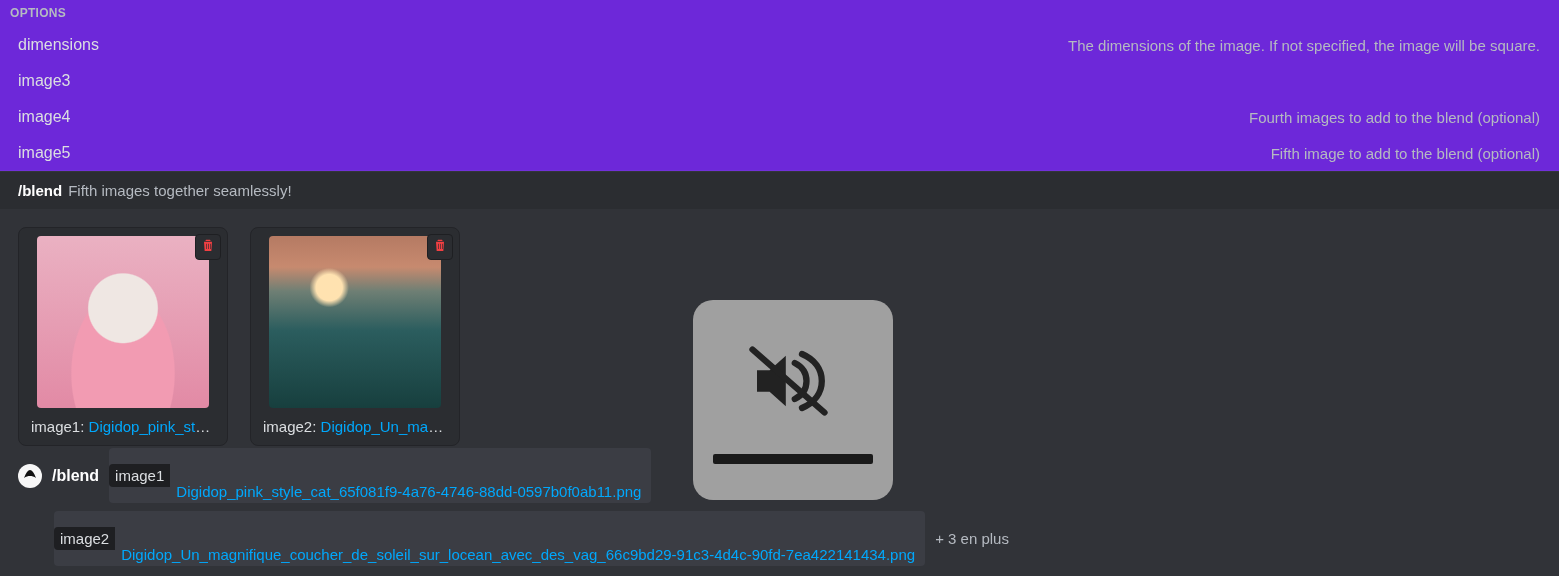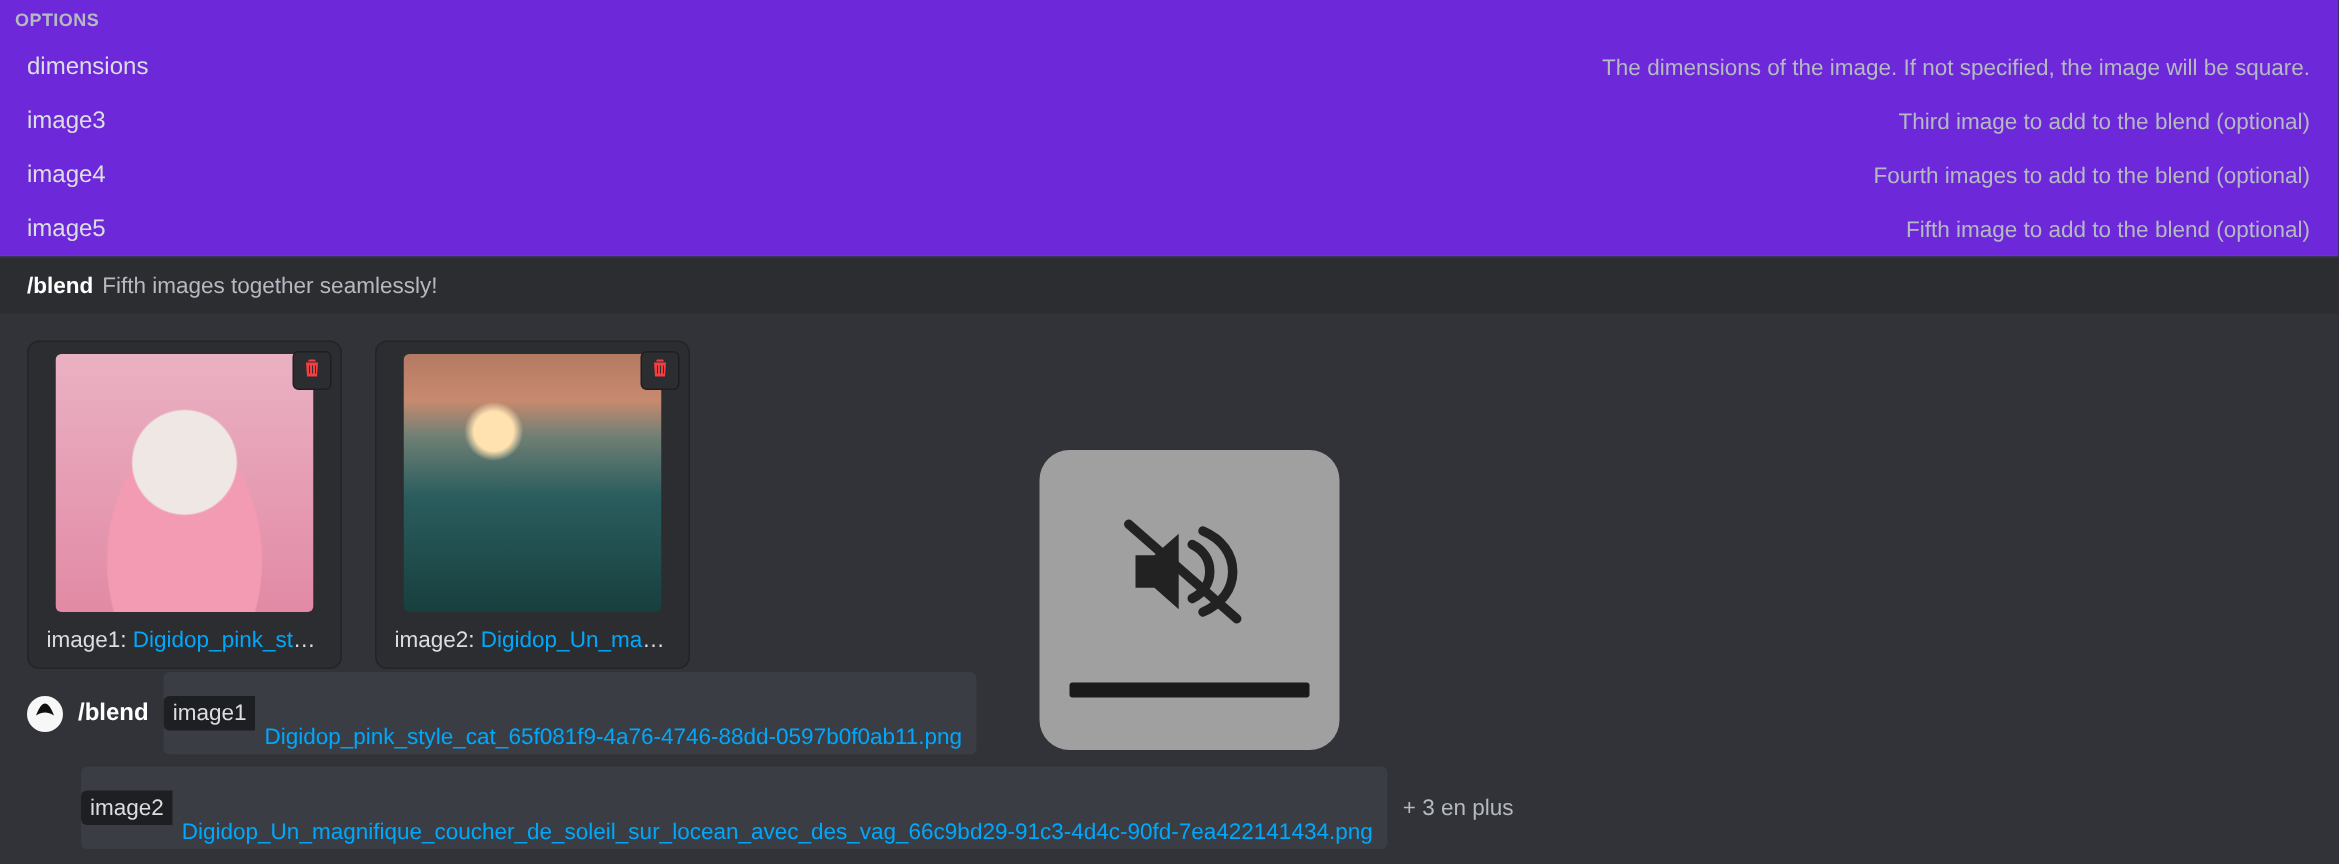--- a/index.html
+++ b/index.html
@@ -183,21 +183,20 @@
 
 <div class="options-panel">
   <div class="options-header">OPTIONS</div>
 
   <div class="opt-row">
     <span class="opt-name">dimensions</span>
     <span class="opt-desc">The dimensions of the image. If not specified, the image will be square.</span>
   </div>
   <div class="opt-row">
     <span class="opt-name">image3</span>
-    <span class="opt-desc">Third image to add to the blend (optional)</span>
   </div>
   <div class="opt-row">
     <span class="opt-name">image4</span>
     <span class="opt-desc">Fourth images to add to the blend (optional)</span>
   </div>
   <div class="opt-row">
     <span class="opt-name">image5</span>
     <span class="opt-desc">Fifth image to add to the blend (optional)</span>
   </div>
 </div>

